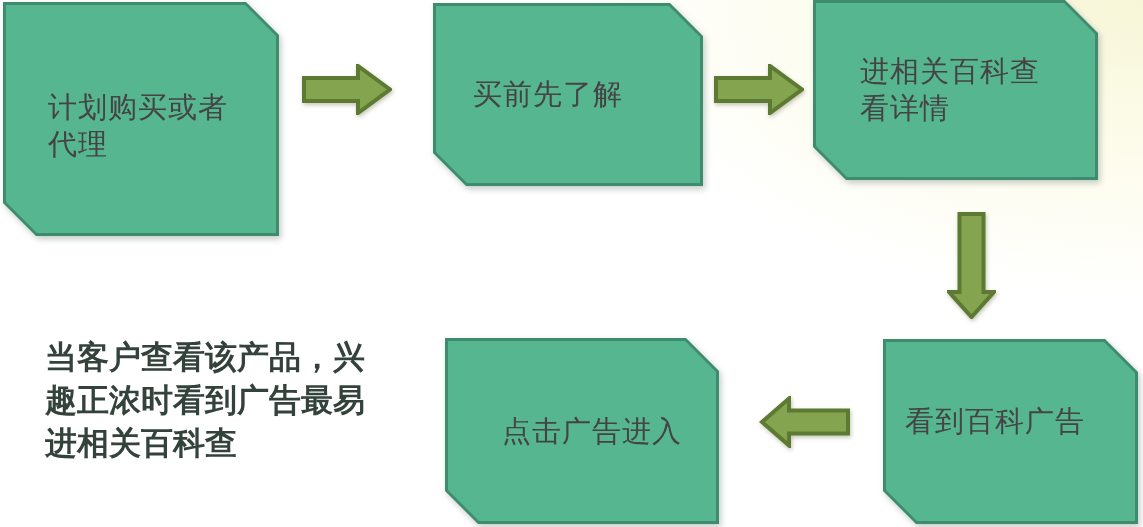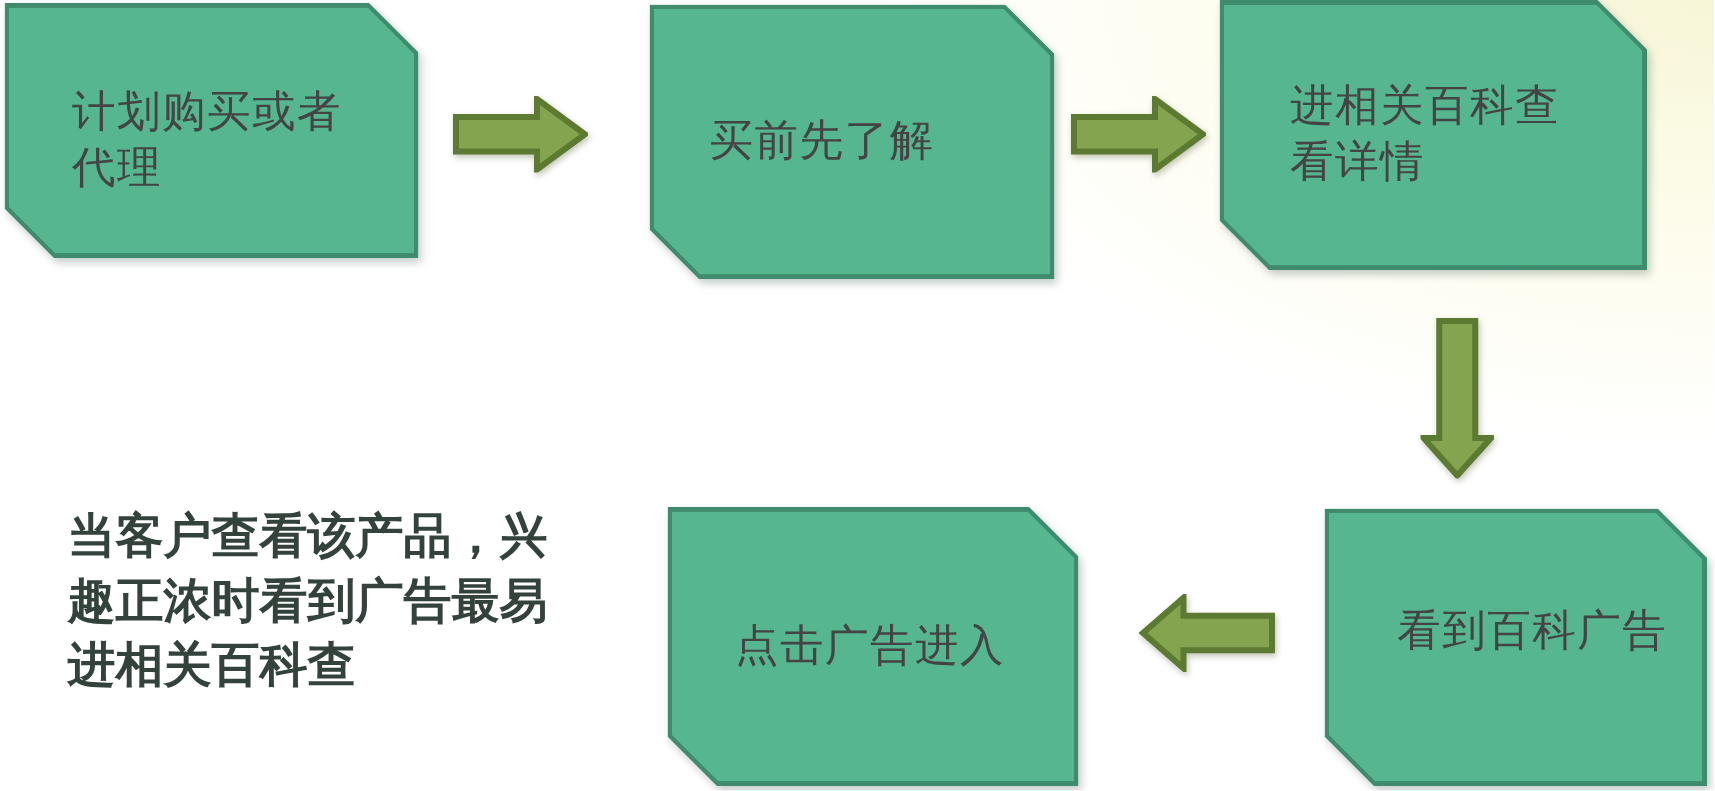--- a/index.html
+++ b/index.html
@@ -37,31 +37,31 @@
   .label {
     position: relative;
     color: var(--box_text);
     font-family: "Liberation Serif", serif;
     font-size: 29px;
     line-height: 37px;
     letter-spacing: 1px;
     white-space: pre-line;
   }
 
-  .node-plan     { left:   3px; top:   2px; width: 276px; height: 170px; }
+  .node-plan     { left:   3px; top:   2px; width: 276px; height: 234px; }
   .node-learn    { left: 433px; top:   3px; width: 270px; height: 183px; }
   .node-baike    { left: 813px; top:   0; width: 285px; height: 180px; }
-  .node-see-ad   { left: 883px; top: 339px; width: 255px; height: 185px; justify-content: center; }
+  .node-see-ad   { left: 883px; top: 339px; width: 255px; height: 185px; }
   .node-click-ad { left: 445px; top: 338px; width: 274px; height: 186px; }
 
   .node-plan     .label { padding-left: 45px; margin-top: 14px; }
   .node-learn    .label { padding-left: 40px; }
   .node-baike    .label { padding-left: 47px; }
   .node-see-ad   .label { padding-left: 22px; margin-bottom: 20px; }
-  .node-click-ad .label { padding-left: 45px; }
+  .node-click-ad .label { padding-left: 45px; margin-left: 12px; }
 
   
   .arrow {
     position: absolute;
     filter: drop-shadow(1px 2px 2px rgba(100, 110, 75, 0.4));
   }
   .arrow polygon {
     fill: var(--arrow_fill);
     stroke: var(--arrow_border);
     stroke-width: 4;

